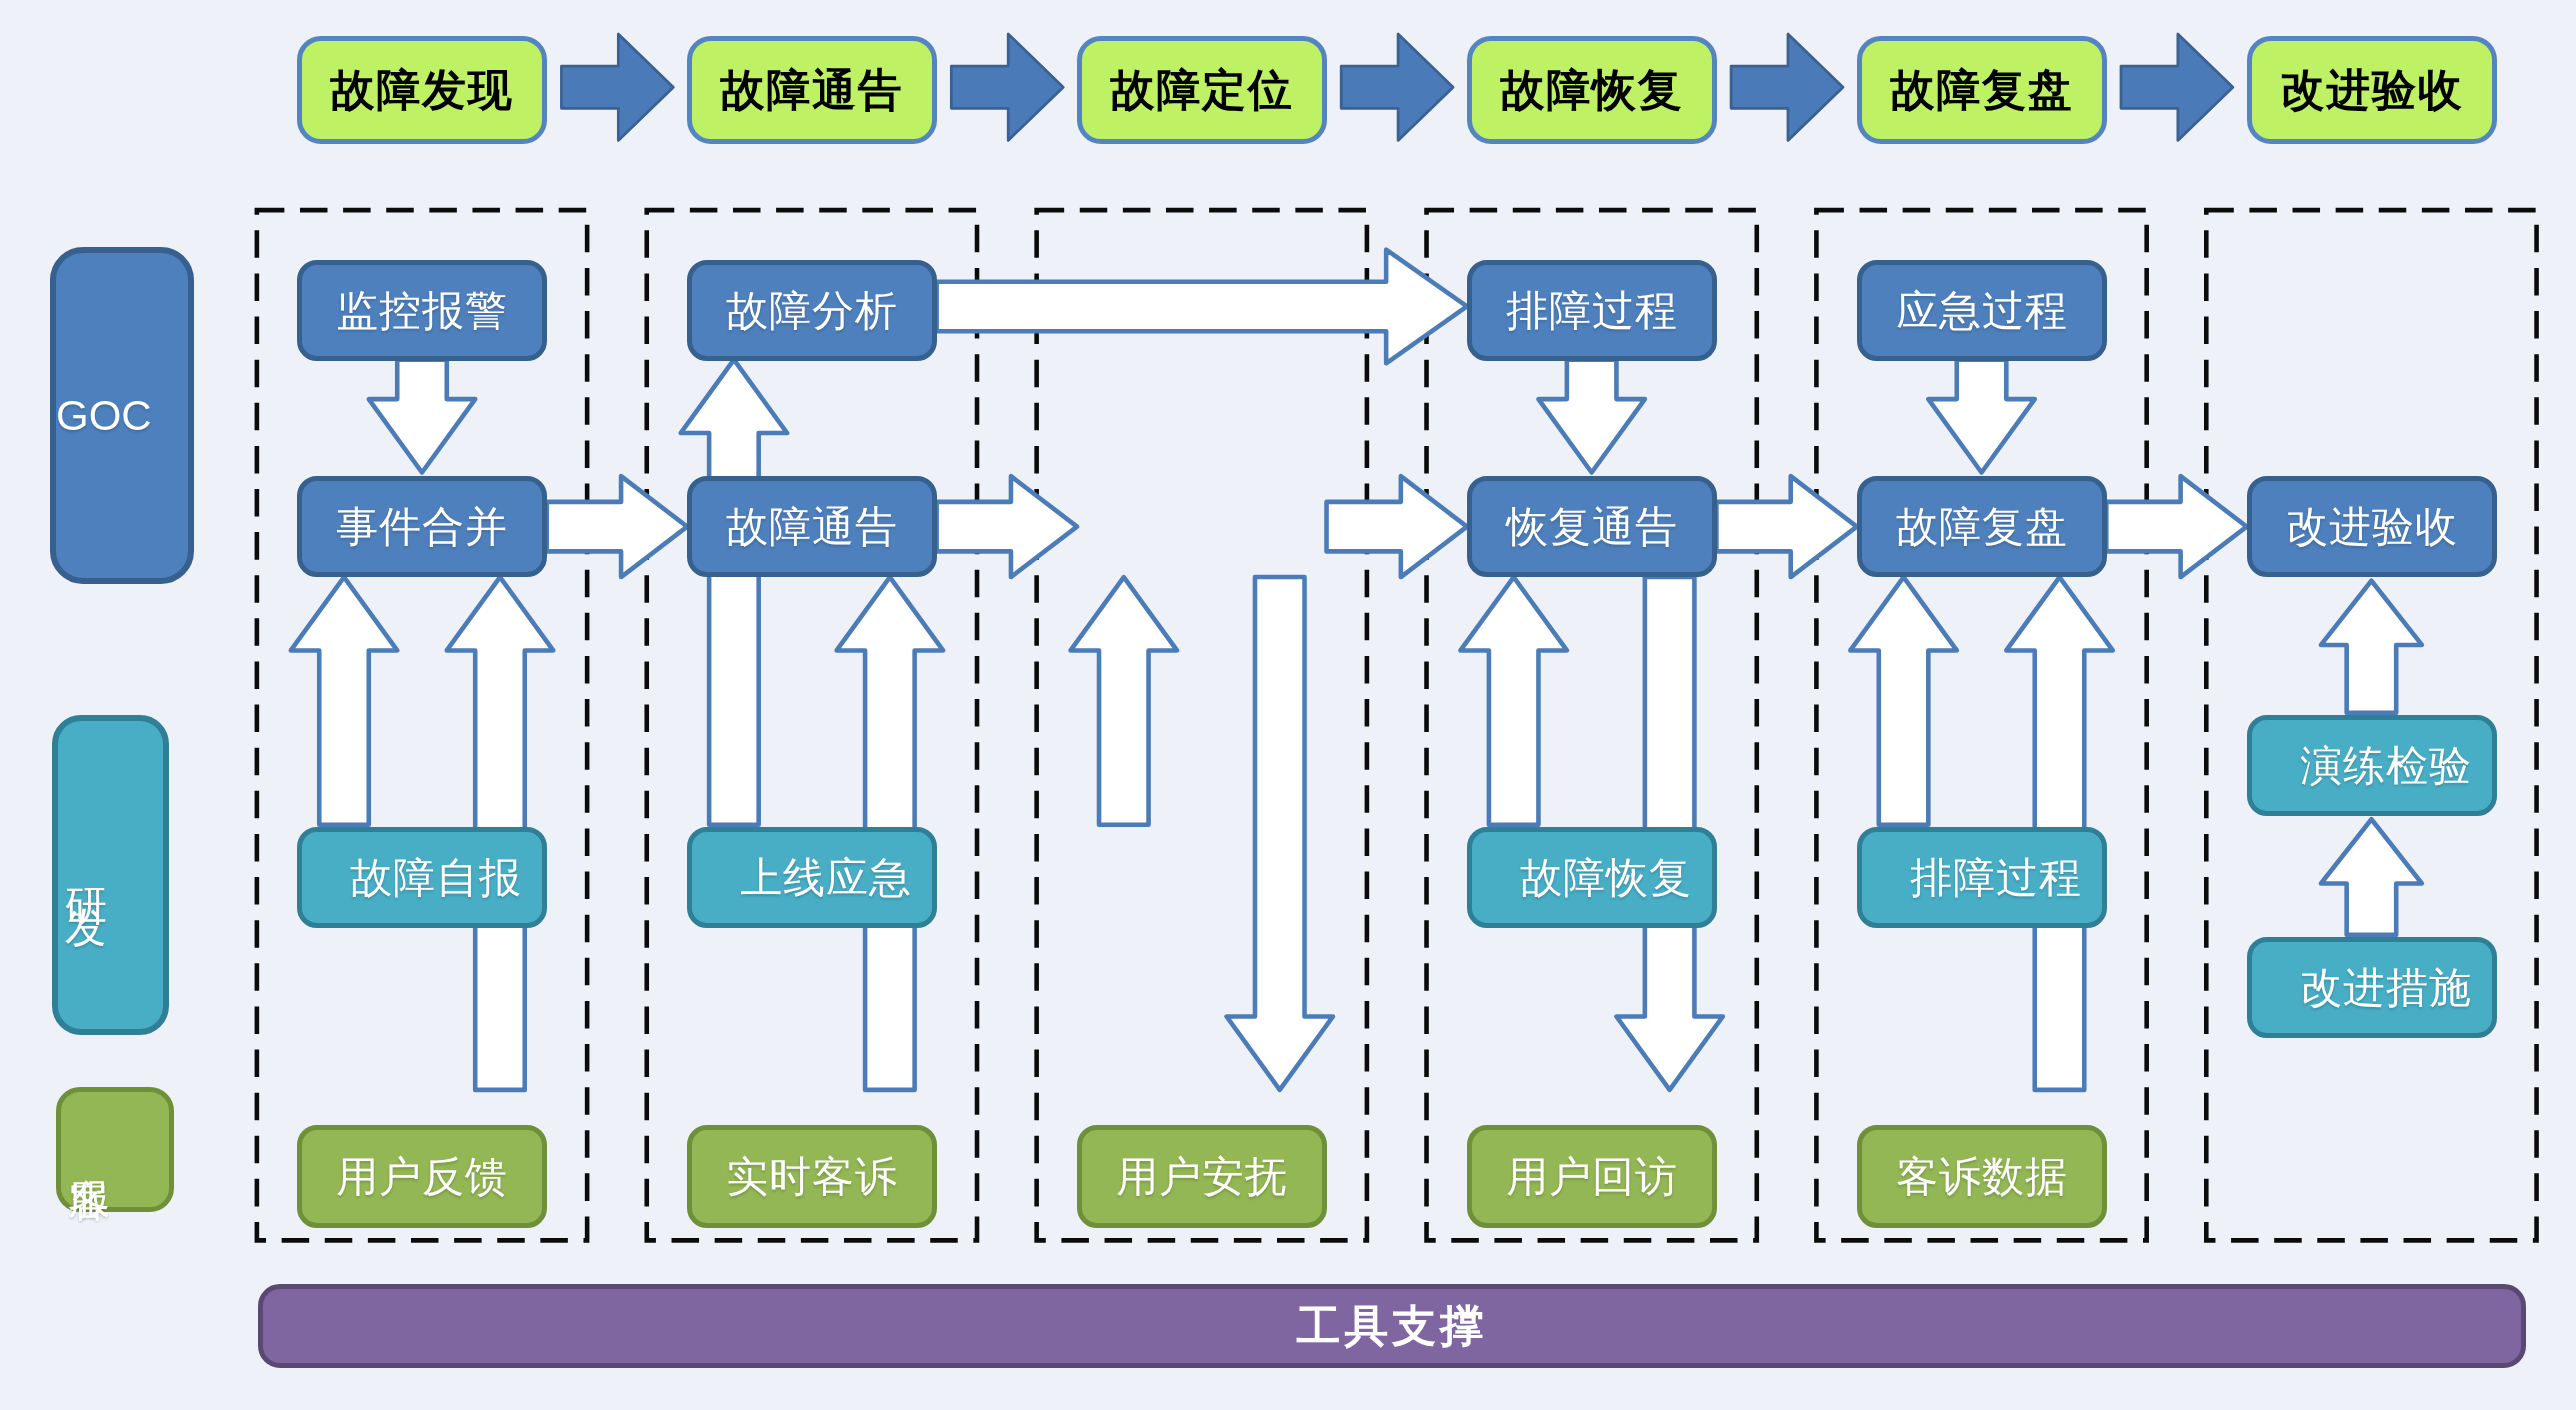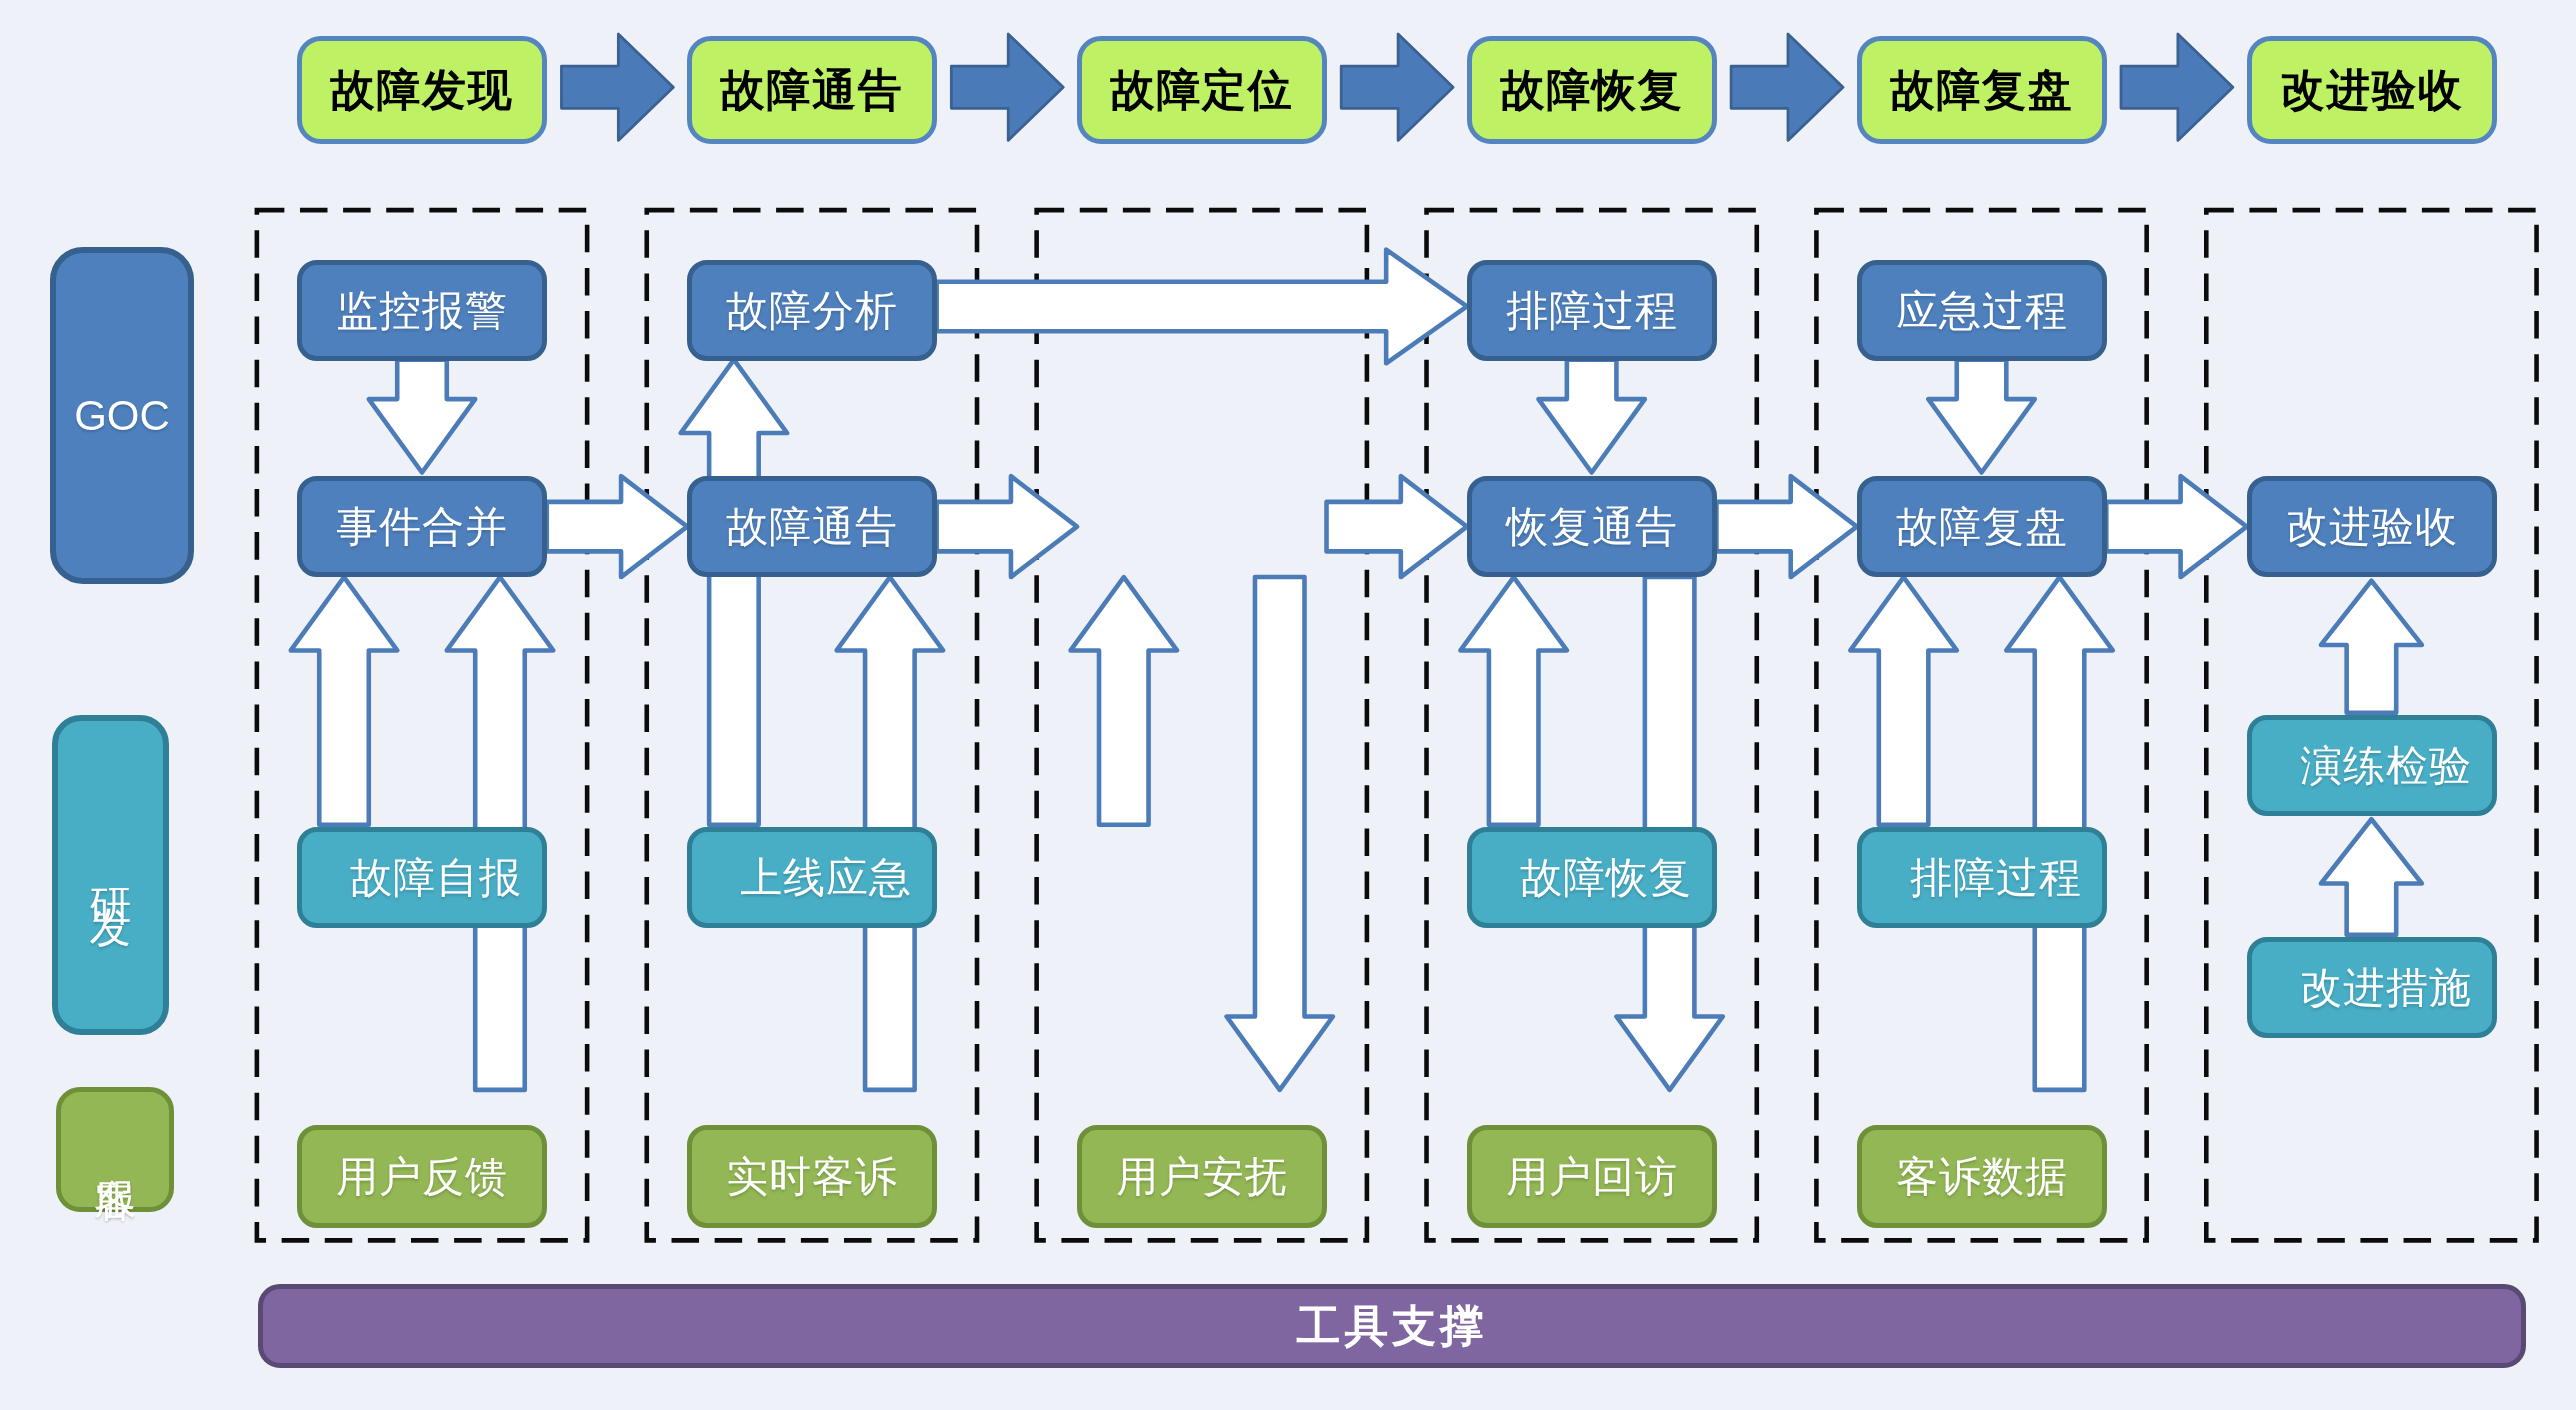--- a/index.html
+++ b/index.html
@@ -11,21 +11,21 @@
   rect.dash{fill:none;stroke:#0b0b0b;stroke-width:5;stroke-dasharray:30 17;}
   .step{position:absolute;top:36px;width:250px;height:108px;background:#bef264;
         border:5.5px solid #5585c0;border-radius:24px;display:flex;align-items:center;justify-content:center;
         font-size:44px;font-weight:700;color:#000;z-index:3;box-sizing:border-box;letter-spacing:1.8px;}
   .node{position:absolute;width:250px;height:101px;border-radius:20px;display:flex;align-items:center;
         justify-content:center;color:#fff;font-size:42px;font-weight:400;z-index:3;box-sizing:border-box;
         text-shadow:0 1.8px 2.8px rgba(0,0,0,.18);letter-spacing:0.9px;}
   .node.blue{background:#4e80bd;border:5.5px solid #36618f;}
   .node.teal{background:#48aec6;border:5.5px solid #2f7f96;padding-left:28px;}
   .node.green{background:#93b754;border:5.5px solid #6e9039;height:103px;margin-top:28px;}
-  .lane{position:absolute;display:flex;align-items:center;justify-content:center;color:#fff;z-index:3;
+  .lane{position:absolute;display:flex;align-items:center;color:#fff;z-index:3;
         box-sizing:border-box;text-shadow:0 1.8px 2.8px rgba(0,0,0,.18);}
   .lane.goc{left:50px;top:247px;width:144px;height:337px;background:#4e80bd;border:6.4px solid #36618f;
         border-radius:33px;font-size:42px;}
   .lane.dev{left:52px;top:715px;width:117px;height:320px;background:#48aec6;border:6.4px solid #2f7f96;
         border-radius:29px;font-size:42px;}
   .lane.cs{left:56px;top:1087px;width:118px;height:125px;background:#93b754;border:5.5px solid #6e9039;
         border-radius:24px;font-size:42px;}
   .vert{writing-mode:vertical-rl;text-orientation:upright;}
   .lane.dev .vert{letter-spacing:20px;}
   .lane.cs .vert{letter-spacing:5.5px;}

